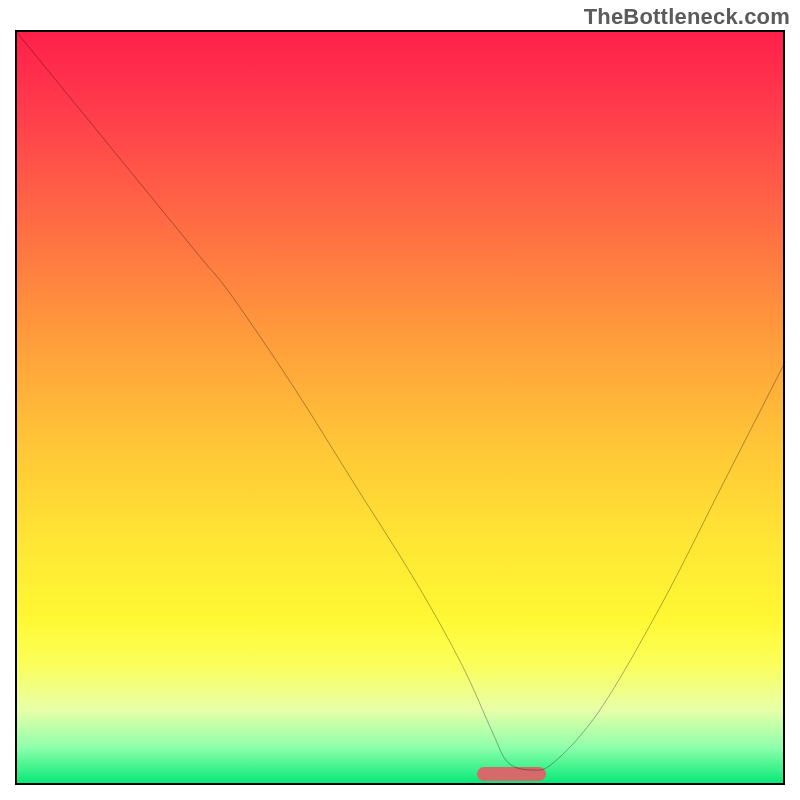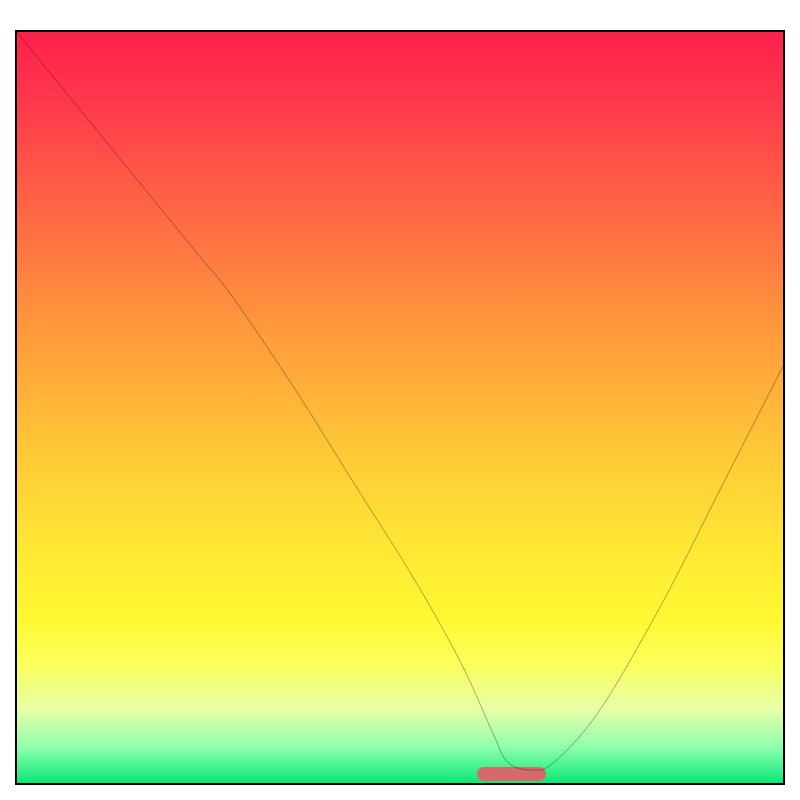--- a/index.html
+++ b/index.html
@@ -66,20 +66,21 @@
     left: 0; top: 0; right: 0; bottom: 0;
     border: 2.5px solid #000;
     box-sizing: border-box;
     pointer-events: none;
   }
 </style>
 </head>
 <body>
 
 <div class="wrap">
+  <div class="watermark">TheBottleneck.com</div>
 
   <div class="plot">
     <div class="gradient"></div>
 
     <div class="pill" style="left: 60%; width: 9%; bottom: 4px; background: rgb(212, 106, 106);"></div>
 
     <svg class="curve" viewBox="0 0 100 100" preserveAspectRatio="none">
       <path fill="none" stroke="#000" stroke-width="0.325" vector-effect="non-scaling-stroke" stroke-linecap="round" stroke-linejoin="round" d="M 0.00 0.00 C 1.33 1.67 5.33 6.67 8.00 10.00 C 10.67 13.33 13.33 16.67 16.00 20.00 C 18.67 23.33 22.00 27.50 24.00 30.00 C 26.00 32.50 26.00 32.17 28.00 35.00 C 30.00 37.83 33.33 42.83 36.00 47.00 C 38.67 51.17 41.33 55.67 44.00 60.00 C 46.67 64.33 49.67 69.00 52.00 73.00 C 54.33 77.00 56.33 80.67 58.00 84.00 C 59.67 87.33 61.00 90.83 62.00 93.00 C 63.00 95.17 63.17 96.17 64.00 97.00 C 64.83 97.83 66.00 98.00 67.00 98.00 C 68.00 98.00 68.50 98.33 70.00 97.00 C 71.50 95.67 73.67 93.50 76.00 90.00 C 78.33 86.50 81.33 81.00 84.00 76.00 C 86.67 71.00 89.33 65.33 92.00 60.00 C 94.67 54.67 98.67 46.67 100.00 44.00 "></path>
     </svg>
 

